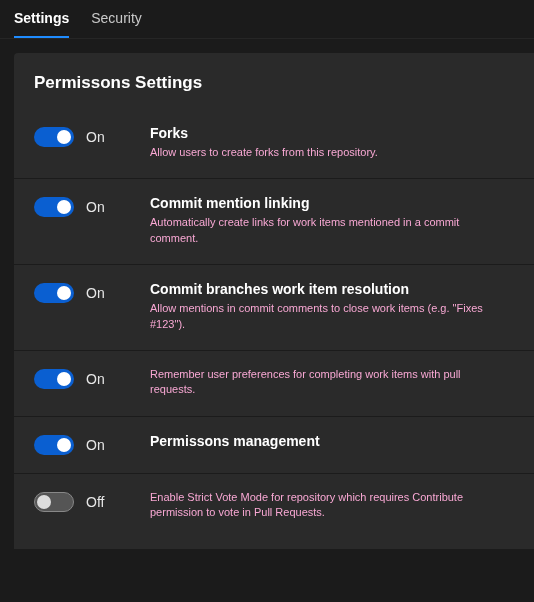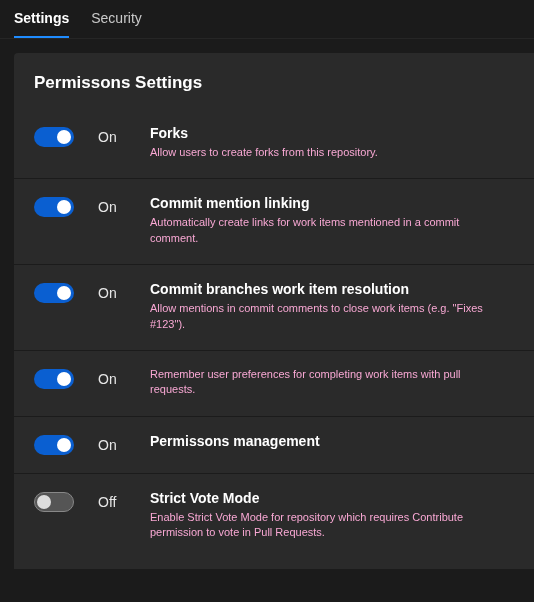--- a/index.html
+++ b/index.html
@@ -42,21 +42,21 @@
   .setting {
     display: flex;
     padding: 16px 20px 18px 20px;
     border-bottom: 1px solid rgba(0,0,0,0.35);
     gap: 16px;
   }
   .setting:last-child { border-bottom: none; }
   .toggle-col {
     display: flex;
     align-items: flex-start;
-    gap: 24px;
+    gap: 12px;
     min-width: 100px;
     padding-top: 2px;
   }
   .toggle {
     width: 40px;
     height: 20px;
     border-radius: 10px;
     position: relative;
     cursor: pointer;
     flex-shrink: 0;
@@ -161,18 +161,17 @@
         </div>
       </div>
       <div class="setting">
         <div class="toggle-col">
           <div class="toggle off">
             <div class="knob"></div>
           </div>
           <span class="state-label">Off</span>
         </div>
         <div class="content-col">
-          <div class="setting-title">Strict Vote Mode</div>
           <div class="setting-desc">Enable Strict Vote Mode for repository which requires Contribute permission to vote in Pull Requests.</div>
         </div>
       </div>
     </div>
 </div>
 
 </body></html>

